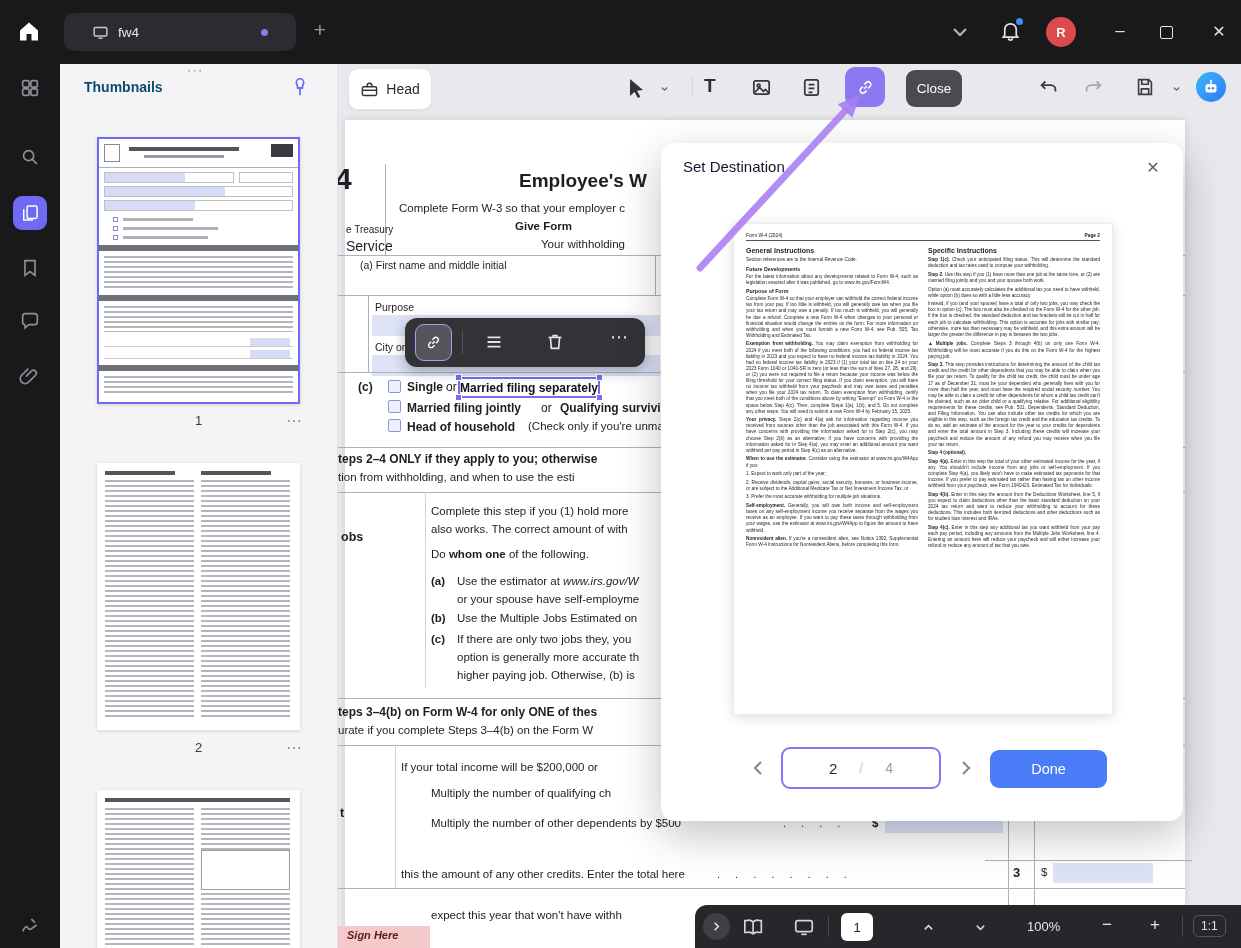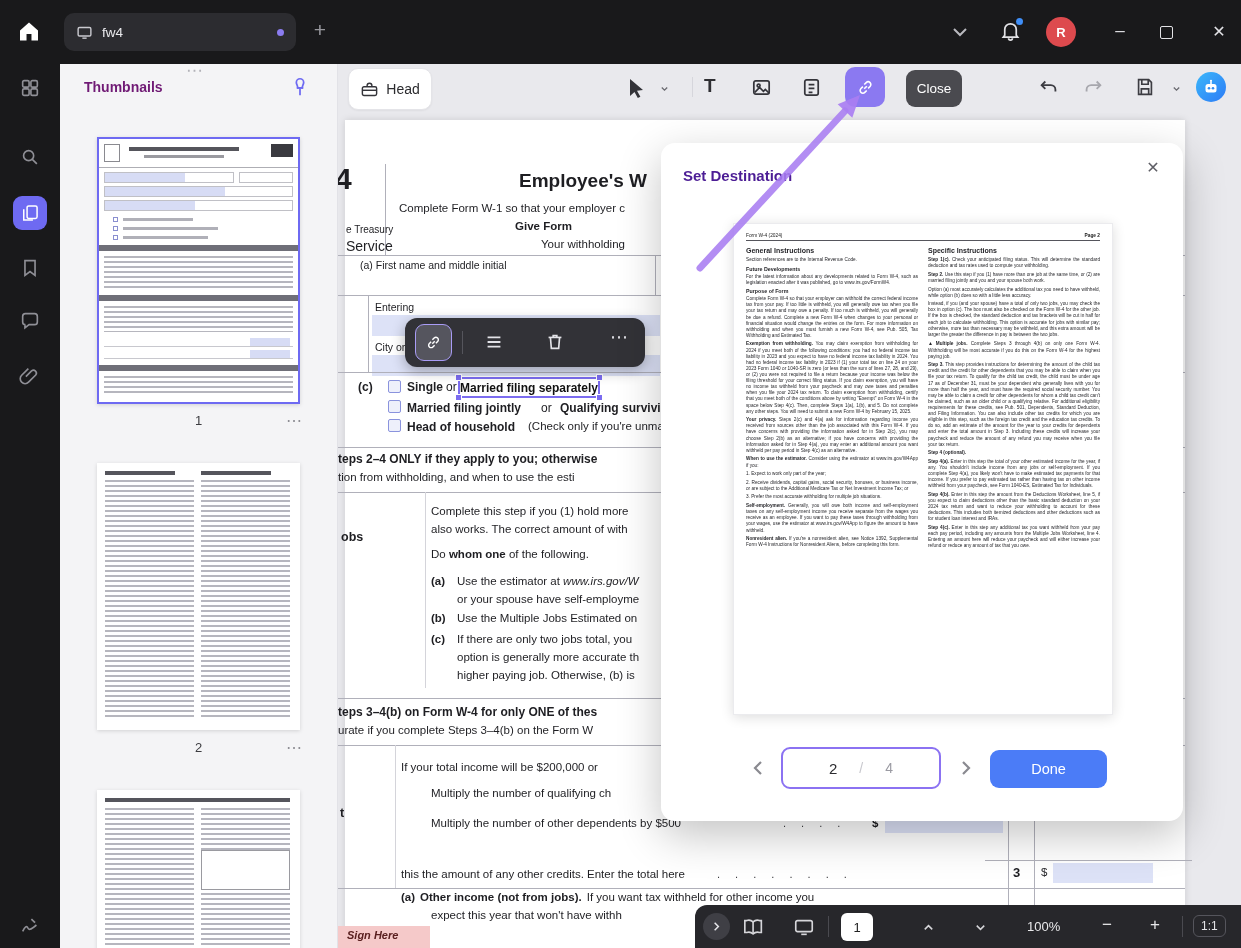--- a/index.html
+++ b/index.html
@@ -3,40 +3,40 @@
 <meta charset="utf-8">
 <style>
   *{margin:0;padding:0;box-sizing:border-box}
   html,body{width:1241px;height:948px;overflow:hidden;background:#19191b;font-family:"Liberation Sans",sans-serif}
   .app{position:relative;width:1241px;height:948px}
   svg{display:block}
 
   
   .titlebar{position:absolute;left:0;top:0;width:1241px;height:64px;background:#19191b;z-index:70}
   .home-btn{position:absolute;left:14px;top:18px;width:32px;height:28px}
-  .tab{position:absolute;left:64px;top:13px;width:232px;height:38px;background:#2c2c30;border-radius:10px;display:flex;align-items:center;padding:0 12px;gap:9px}
+  .tab{position:absolute;left:64px;top:13px;width:232px;height:38px;background:#2c2c30;border-radius:10px;display:flex;align-items:center;padding:0 28px;gap:9px}
   .tab-title{color:#e9e9ec;font-size:13.5px}
   .tab-dot{margin-left:auto;width:7px;height:7px;border-radius:50%;background:#8b7cf0}
   .tab-plus{position:absolute;left:306px;top:16px;width:28px;height:28px;color:#96969c;font-size:21px;text-align:center;line-height:28px}
   .tb-chev{position:absolute;left:948px;top:20px;width:24px;height:24px}
   .tb-bell{position:absolute;left:999px;top:19px;width:24px;height:26px}
   .bell-dot{position:absolute;right:0px;top:-1px;width:7px;height:7px;border-radius:50%;background:#3f8ef7}
   .avatar{position:absolute;left:1046px;top:17px;width:30px;height:30px;border-radius:50%;background:#dd4a4e;color:#fff;font-size:13px;font-weight:700;display:flex;align-items:center;justify-content:center}
   .win-min{position:absolute;left:1108px;top:20px;width:24px;height:24px;color:#e2e2e6;font-size:17px;text-align:center;line-height:22px}
   .win-max{position:absolute;left:1160px;top:26px;width:13px;height:13px;border:1.6px solid #e2e2e6;border-radius:2px}
   .win-close{position:absolute;left:1207px;top:20px;width:24px;height:24px;color:#e2e2e6;font-size:16px;text-align:center;line-height:24px}
 
   
   .rail{position:absolute;left:0;top:64px;width:60px;bottom:0;background:#19191b;z-index:60}
   .r-icon{position:absolute;left:19px;width:22px;height:22px;color:#8f8f96}
   .r-active{position:absolute;left:13px;width:34px;height:34px;background:#6e6af2;border-radius:9px;display:flex;align-items:center;justify-content:center;color:#fff}
 
   
   .thumbs{position:absolute;left:60px;top:64px;width:278px;bottom:0;background:#f4f4f6;border-right:1px solid #e2e2e7;overflow:hidden;z-index:20}
-  .thumbs-title{position:absolute;left:24px;top:15px;font-size:14px;font-weight:700;color:#701a75}
+  .thumbs-title{position:absolute;left:24px;top:15px;font-size:14px;font-weight:700;color:#0c4a6e}
   .thumbs-drag{position:absolute;left:126px;top:-4px;color:#b2b2b8;font-size:17px}
   .thumbs-pin{position:absolute;right:26px;top:12px;width:22px;height:22px;color:#6e6af2}
   .thumb{position:absolute;left:37px;width:203px;height:267px;background:#fff;box-shadow:0 1px 4px rgba(0,0,0,.14)}
   .thumb.sel{border:2px solid #6e6af2}
   .thumb-label{position:absolute;left:37px;width:203px;text-align:center;font-size:13px;color:#3c3c40}
   .thumb-menu{position:absolute;left:219px;width:30px;text-align:center;color:#8e8e94;font-size:16px}
   .d{position:absolute}
   .lines{background:repeating-linear-gradient(to bottom,#b6b6be 0 2px,transparent 2px 5px)}
   .lavd{background:#d7dcf5}
 
@@ -75,21 +75,21 @@
   .bottombar{position:absolute;left:357px;top:841px;right:0;height:43px;background:#27272b;border-radius:12px 0 0 0;z-index:30}
   .bb-circle{position:absolute;left:8px;top:8px;width:27px;height:27px;border-radius:50%;background:#3f3f45;display:flex;align-items:center;justify-content:center;color:#e6e6ea}
   .bb-ico{position:absolute;top:11px;width:22px;height:22px;color:#d6d6da}
   .bb-div{position:absolute;top:11px;width:1px;height:21px;background:#4a4a50}
   .bb-pagebox{position:absolute;left:146px;top:8px;width:32px;height:28px;background:#fff;border-radius:6px;color:#222;font-size:13px;display:flex;align-items:center;justify-content:center}
   .bb-txt{position:absolute;color:#e8e8ea;font-size:13px;top:14px}
   .bb-fit{position:absolute;left:498px;top:10px;padding:3px 7px;border:1px solid #55555c;border-radius:6px;color:#e4e4e8;font-size:12px}
 
   
   .dialog{position:absolute;left:661px;top:143px;width:522px;height:678px;background:#fff;border-radius:14px;box-shadow:0 14px 44px rgba(0,0,0,.24);z-index:40}
-  .dlg-title{position:absolute;left:22px;top:24px;font-size:15px;font-weight:700;color:#4c1d95}
+  .dlg-title{position:absolute;left:22px;top:15px;font-size:15px;font-weight:400;color:#0f172a}
   .dlg-close{position:absolute;right:18px;top:13px;width:24px;height:24px;color:#5f5f66;font-size:16px;text-align:center;line-height:24px}
   .pv-page{position:absolute;left:72px;top:80px;width:380px;height:492px;background:#fff;border:1px solid #ebebee;box-shadow:0 2px 12px rgba(0,0,0,.14);padding:9px 12px 8px;overflow:hidden}
   .pv-head{display:flex;justify-content:space-between;font-size:4.8px;color:#222;border-bottom:1px solid #55555c;padding-bottom:2px;margin-bottom:4px}
   .pv-head .r{font-weight:700}
   .pv-cols{display:flex;gap:10px}
   .pv-col{flex:1;min-width:0}
   .pv-block{font-size:4.7px;line-height:1.3;color:#26262a;margin-bottom:2.5px;text-align:justify}
   .pv-h1{font-size:7px;font-weight:700;margin:1px 0 2px;text-align:left}
   .pv-h2{font-size:5.3px;font-weight:700;margin:2px 0 1px;text-align:left}
   .pv-b{font-weight:700}
@@ -320,32 +320,32 @@
           <circle cx="14" cy="13.2" r="1.3" fill="#2d8cf4"></circle>
           <path d="M12 6.5v2.5" stroke="#fff" stroke-width="1.6"></path>
           <circle cx="12" cy="5.8" r="1.1" fill="#fff"></circle>
         </svg>
     </div>
 
     <div class="page">
       <div class="t" style="left:-10px;top:42px;font-size:30px;font-weight:700">4</div>
       <div class="vline" style="left:40px;top:44px;height:91px"></div>
       <div class="t" style="left:174px;top:50px;font-size:19px;font-weight:700">Employee's W</div>
-      <div class="t" style="left:54px;top:82px">Complete Form W-1 so that your employer c</div>
+      <div class="t" style="left:54px;top:82px">Complete Form W-3 so that your employer c</div>
       <div class="t b" style="left:170px;top:100px">Give Form</div>
       <div class="t" style="left:196px;top:118px">Your withholding</div>
       <div class="t" style="left:1px;top:104px;font-size:10px">e Treasury</div>
       <div class="t" style="left:1px;top:118px;font-size:14px">Service</div>
       <div class="hline" style="left:-7px;top:135px;width:847px"></div>
 
       <div class="t" style="left:15px;top:139px;font-size:10.5px">(a)  First name and middle initial</div>
       <div class="vline" style="left:310px;top:135px;height:40px"></div>
       <div class="hline" style="left:-7px;top:175px;width:847px"></div>
       <div class="vline" style="left:23px;top:175px;height:77px"></div>
-      <div class="t" style="left:30px;top:181px;font-size:10.5px">Entering</div>
+      <div class="t" style="left:30px;top:181px;font-size:10.5px">Purpose</div>
       <div class="hl" style="left:27px;top:195px;width:288px;height:21px"></div>
       <div class="t" style="left:30px;top:221px;font-size:10.5px">City or to</div>
       <div class="hl" style="left:27px;top:235px;width:288px;height:21px"></div>
       <div class="hline" style="left:-7px;top:252px;width:847px"></div>
 
       <div class="t b" style="left:13px;top:260px;font-size:12px">(c)</div>
       <div class="cb" style="left:43px;top:260px"></div>
       <div class="t b" style="left:62px;top:260px;font-size:12px">Single</div>
       <div class="t" style="left:101px;top:260px;font-size:12px">or</div>
       <div class="cb" style="left:43px;top:280px"></div>
@@ -373,21 +373,21 @@
       <div class="t b" style="left:-4px;top:410px;font-size:12.5px">obs</div>
       <div class="t" style="left:86px;top:385px">Complete this step if you (1) hold more</div>
       <div class="t" style="left:86px;top:403px">also works. The correct amount of with</div>
       <div class="t" style="left:86px;top:428px"><span>Do </span><span class="b">whom one</span><span> of the following.</span></div>
       <div class="t b" style="left:86px;top:455px">(a)</div>
       <div class="t" style="left:112px;top:455px"><span>Use the estimator at </span><span class="it">www.irs.gov/W</span></div>
       <div class="t" style="left:112px;top:473px">or your spouse have self-employme</div>
       <div class="t b" style="left:86px;top:492px">(b)</div>
       <div class="t" style="left:112px;top:492px">Use the Multiple Jobs Estimated on</div>
       <div class="t b" style="left:86px;top:513px">(c)</div>
-      <div class="t" style="left:112px;top:513px">If there are only two jobs total, you</div>
+      <div class="t" style="left:112px;top:513px">If there are only two jobs they, you</div>
       <div class="t" style="left:112px;top:531px">option is generally more accurate th</div>
       <div class="t" style="left:112px;top:549px">higher paying job. Otherwise, (b) is</div>
 
       <div class="hline" style="left:-7px;top:578px;width:847px"></div>
       <div class="t b" style="left:-7px;top:585px;font-size:12px">teps 3–4(b) on Form W-4 for only ONE of thes</div>
       <div class="t" style="left:-7px;top:604px">urate if you complete Steps 3–4(b) on the Form W</div>
       <div class="hline" style="left:-7px;top:625px;width:847px"></div>
 
       <div class="vline" style="left:50px;top:625px;height:143px;background:#d4d4da"></div>
       <div class="t b" style="left:-5px;top:686px;font-size:12.5px">t</div>
@@ -399,21 +399,20 @@
       <div class="hl" style="left:540px;top:693px;width:118px;height:20px"></div>
       <div class="t" style="left:56px;top:748px">this the amount of any other credits. Enter the total here</div>
       <div class="t dots" style="left:372px;top:748px">.  .  .  .  .  .  .  .</div>
       <div class="vline" style="left:663px;top:700px;height:128px"></div>
       <div class="vline" style="left:689px;top:700px;height:128px"></div>
       <div class="hline" style="left:640px;top:740px;width:207px"></div>
       <div class="t b" style="left:668px;top:745px;font-size:13px">3</div>
       <div class="t" style="left:696px;top:746px">$</div>
       <div class="hl" style="left:708px;top:743px;width:100px;height:20px"></div>
       <div class="hline" style="left:-7px;top:768px;width:847px"></div>
-      <div class="t" style="left:56px;top:771px"><span class="b g">(a)</span><span class="b g">Other income (not from jobs).</span><span>If you want tax withheld for other income you</span></div>
       <div class="t" style="left:86px;top:789px">expect this year that won't have withh</div>
 
       <div class="sign" style="left:-7px;top:806px;width:92px;height:22px">
         <span class="t" style="left:9px;top:3px;font-weight:700;font-size:11px;color:#5a2020;font-style:italic">Sign Here</span>
       </div>
     </div>
 
     <div class="mini-toolbar">
       <div class="mtb-active">
         <svg viewBox="0 0 24 24" width="19" height="19" fill="none" stroke="#fff" stroke-width="1.8">

